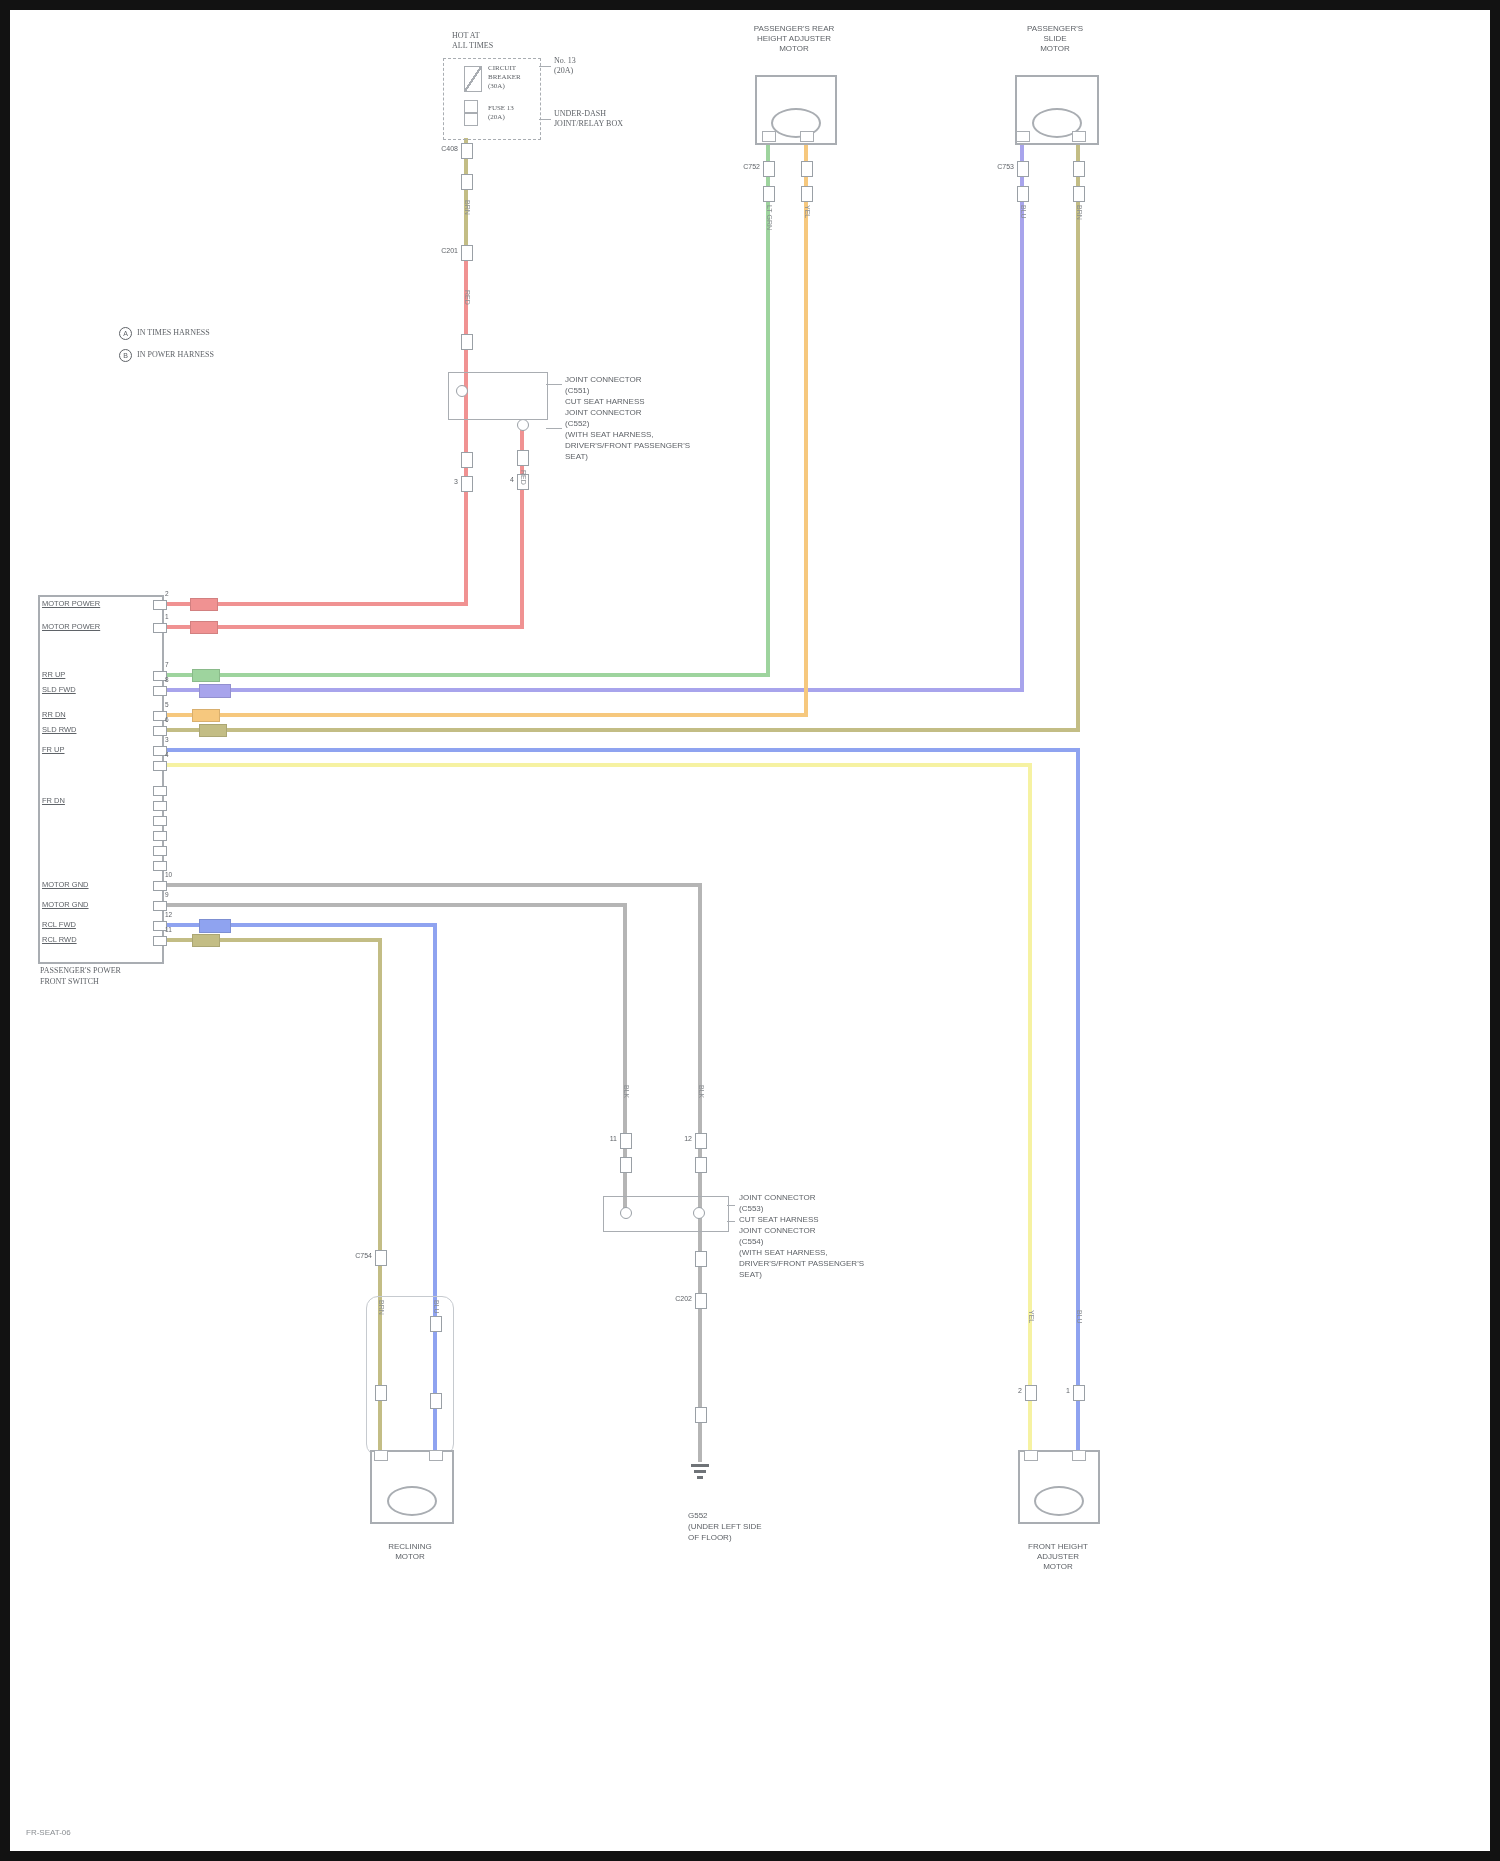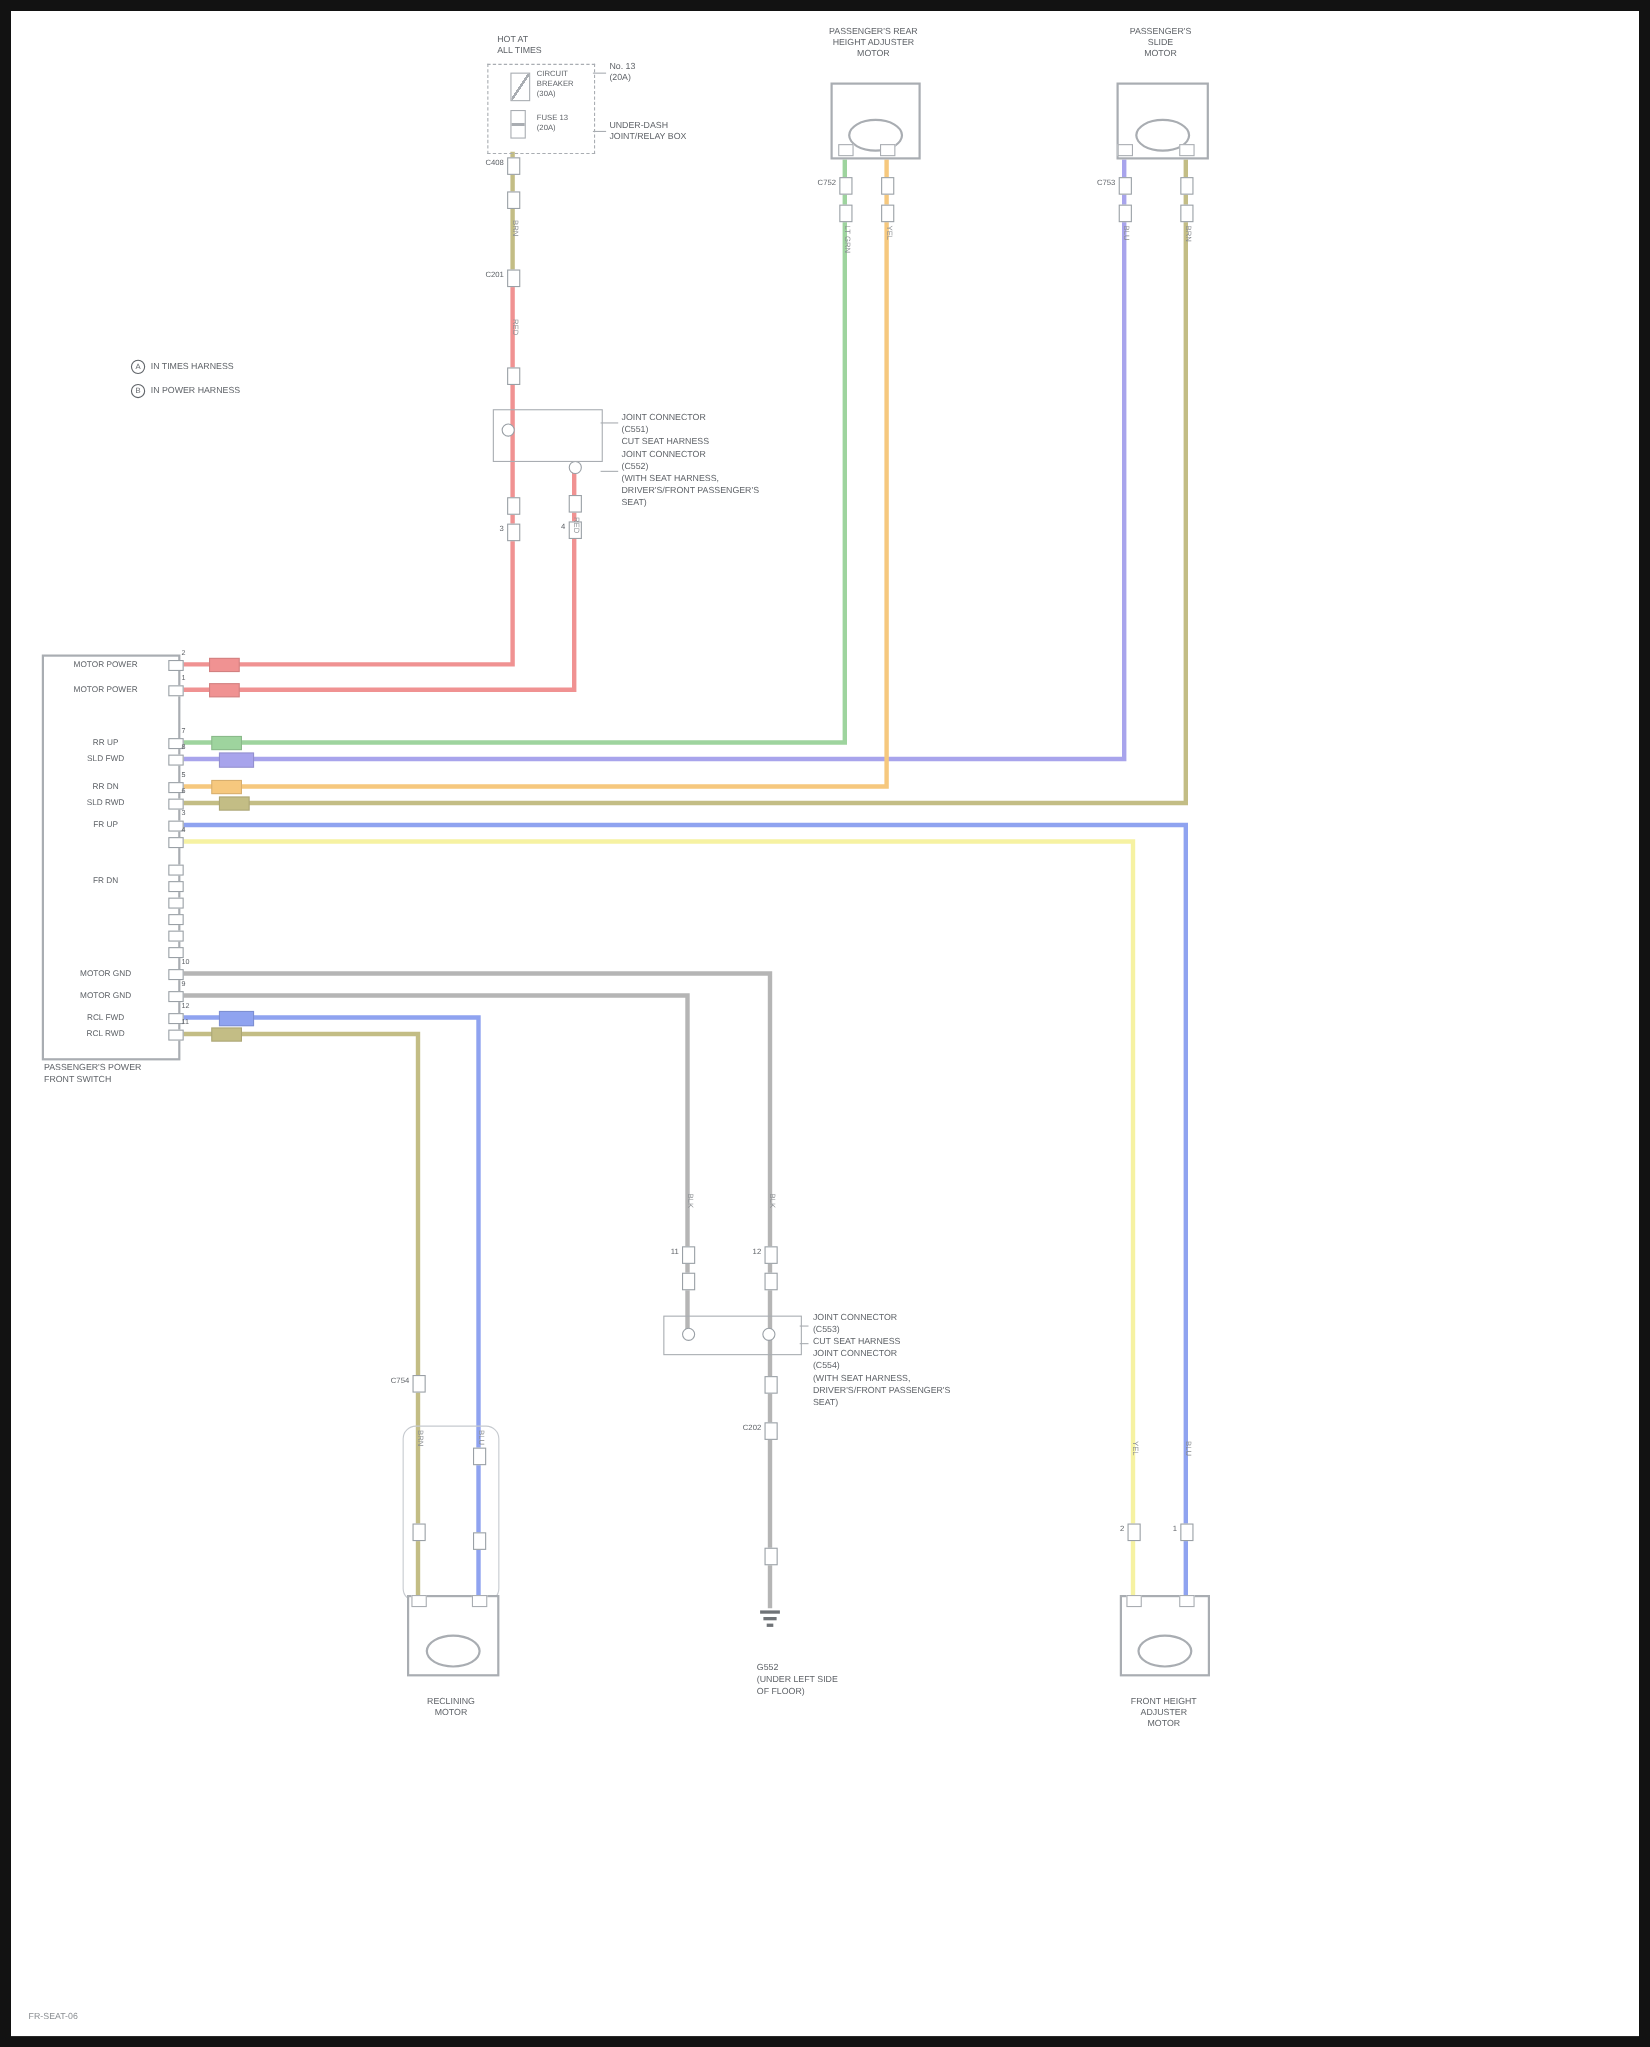--- a/index.html
+++ b/index.html
@@ -1,21 +1,21 @@
 <!DOCTYPE html>
 <html style="--c-red: #f09292; --c-olive: #c3bd85; --c-green: #9ed49e; --c-orange: #f6c87e; --c-purple: #a8a4ec; --c-blue: #8fa3f0; --c-yellow: #f6f2a2; --c-gray: #b5b5b5; --c-component: #a9adb2; --c-text: #5f6368;"><head>
 <meta charset="utf-8">
 <style>
   html,body{margin:0;padding:0;background:#111;}
   .page{position:relative;width:1500px;height:1861px;background:#ffffff;overflow:hidden;
         font-family:"Liberation Sans",sans-serif;}
   .frame{position:absolute;inset:0;border:10px solid #121212;pointer-events:none;z-index:50;}
   #wire-svg{position:absolute;left:0;top:0;z-index:1;}
   #overlay{position:absolute;left:0;top:0;width:100%;height:100%;z-index:3;}
-  .txt{position:absolute;font-size:9px;color:var(--c-text,#5f6368);white-space:nowrap;z-index:4;}
+  .txt{position:absolute;font-size:9px;color:var(--c-text,#5f6368);white-space:nowrap;z-index:4;font-family:Liberation Serif, serif;}
   .tiny{font-size:8px;}
   .micro{font-size:7px;}
   .anno{position:absolute;z-index:4;}
   .anno div{font-size:8px;line-height:11px;color:var(--c-text,#5f6368);white-space:nowrap;}
   .lbl-block{position:absolute;z-index:4;text-align:center;}
   .lbl-block div{font-size:8px;line-height:10px;color:var(--c-text,#5f6368);white-space:nowrap;}
   .lbl-left div{text-align:left;}
   .module{position:absolute;border:2px solid var(--c-component,#a9adb2);background:#fff;z-index:2;}
   .motor{position:absolute;border:2px solid var(--c-component,#a9adb2);background:#fff;z-index:2;}
   .motor .oval{position:absolute;left:50%;transform:translateX(-50%);width:46px;height:26px;
@@ -24,21 +24,21 @@
   .inline-box{position:absolute;border:1.5px solid var(--c-component,#a9adb2);background:transparent;z-index:3;}
   .enclosure{position:absolute;border:1.5px solid #c6cacf;border-radius:12px;background:transparent;z-index:2;}
   .dashed-box{position:absolute;border:1.5px dashed var(--c-component,#a9adb2);background:transparent;z-index:2;}
   .leader{position:absolute;height:1px;background:var(--c-component,#a9adb2);z-index:3;}
   .tick{position:absolute;width:10px;height:14px;background:#fff;border:1px solid #9aa0a6;z-index:4;}
   .tick-label{position:absolute;width:38px;text-align:right;font-size:7px;color:var(--c-text,#5f6368);z-index:4;}
   .jcircle{position:absolute;width:10px;height:10px;border:1.5px solid #9aa0a6;border-radius:50%;background:#fff;z-index:4;}
   .block{position:absolute;border:1px solid rgba(0,0,0,0.12);z-index:4;}
   .pin-stub{position:absolute;width:12px;height:8px;background:#fff;border:1px solid #9aa0a6;z-index:4;}
   .pin-num{position:absolute;font-size:6.5px;color:var(--c-text,#5f6368);z-index:4;}
-  .pin-label{position:absolute;width:108px;text-align:center;font-size:7.5px;color:var(--c-text,#5f6368);z-index:4;white-space:nowrap;}
+  .pin-label{position:absolute;width:108px;text-align:left;font-size:7.5px;color:var(--c-text,#5f6368);z-index:4;white-space:nowrap;text-decoration:underline;}
   .code-label{position:absolute;font-size:7px;color:#8a8e92;transform:rotate(90deg);transform-origin:left top;z-index:4;white-space:nowrap;}
   .legend-circle{position:absolute;width:11px;height:11px;border:1px solid var(--c-text,#5f6368);border-radius:50%;
         font-size:7px;color:var(--c-text,#5f6368);text-align:center;line-height:11px;z-index:4;}
   .breaker-icon{position:absolute;width:16px;height:24px;border:1.5px solid var(--c-component,#a9adb2);z-index:4;
         background:linear-gradient(to bottom right,transparent 46%,#a9adb2 46%,#a9adb2 54%,transparent 54%);}
   .fuse-icon{position:absolute;width:12px;height:24px;border:1.5px solid var(--c-component,#a9adb2);z-index:4;
         background:linear-gradient(to bottom,transparent 45%,#a9adb2 45%,#a9adb2 55%,transparent 55%);}
   .gbar{position:absolute;height:3px;background:#6f7377;z-index:4;}
   .watermark{position:absolute;font-size:8px;color:#8a8e92;z-index:4;}
 </style>

